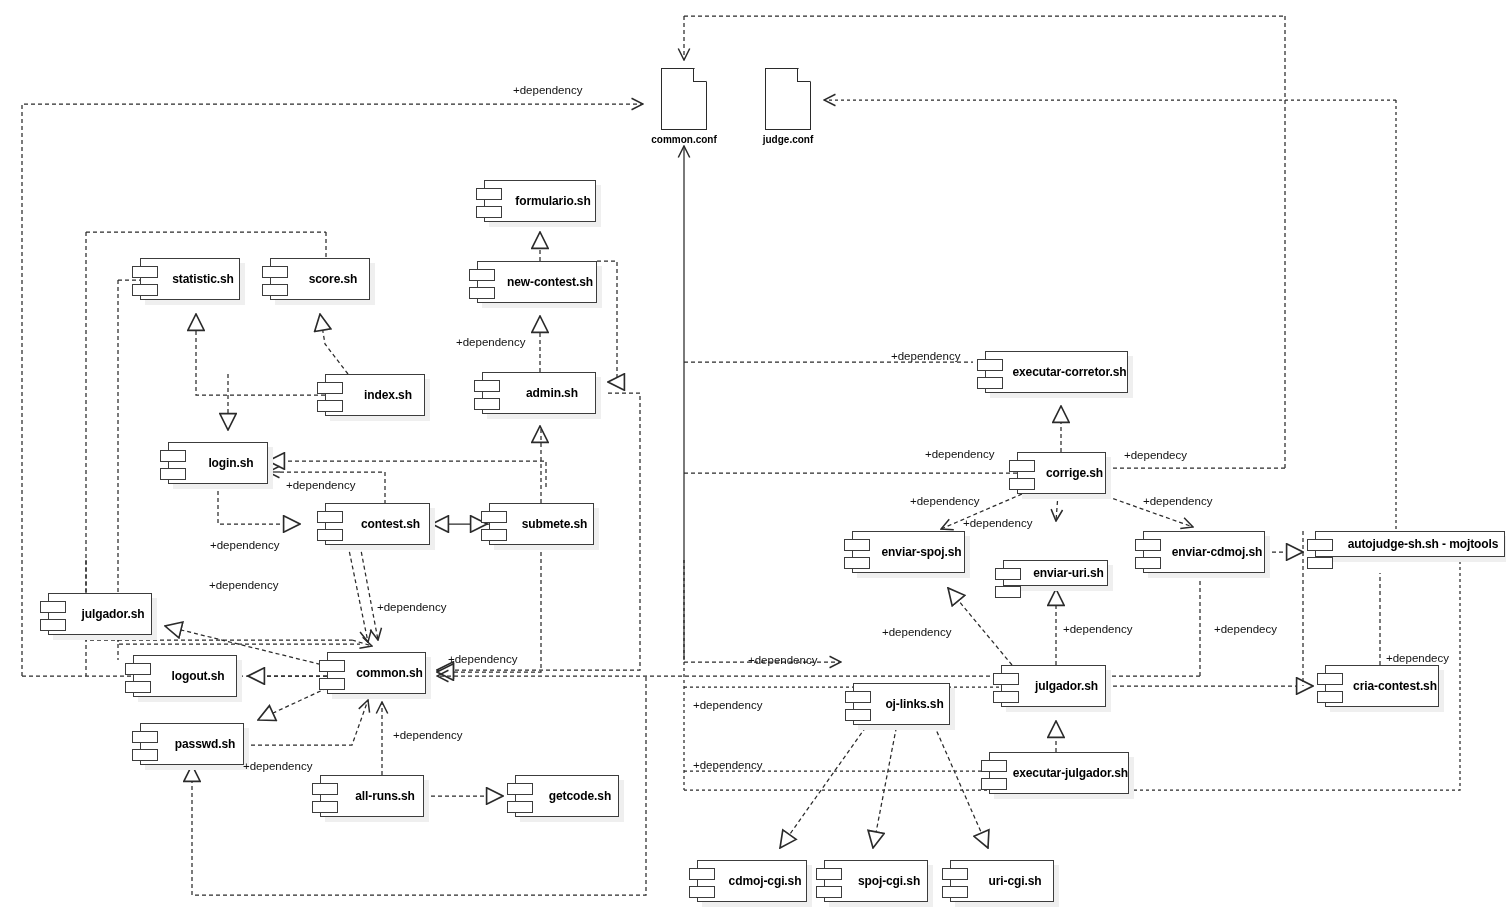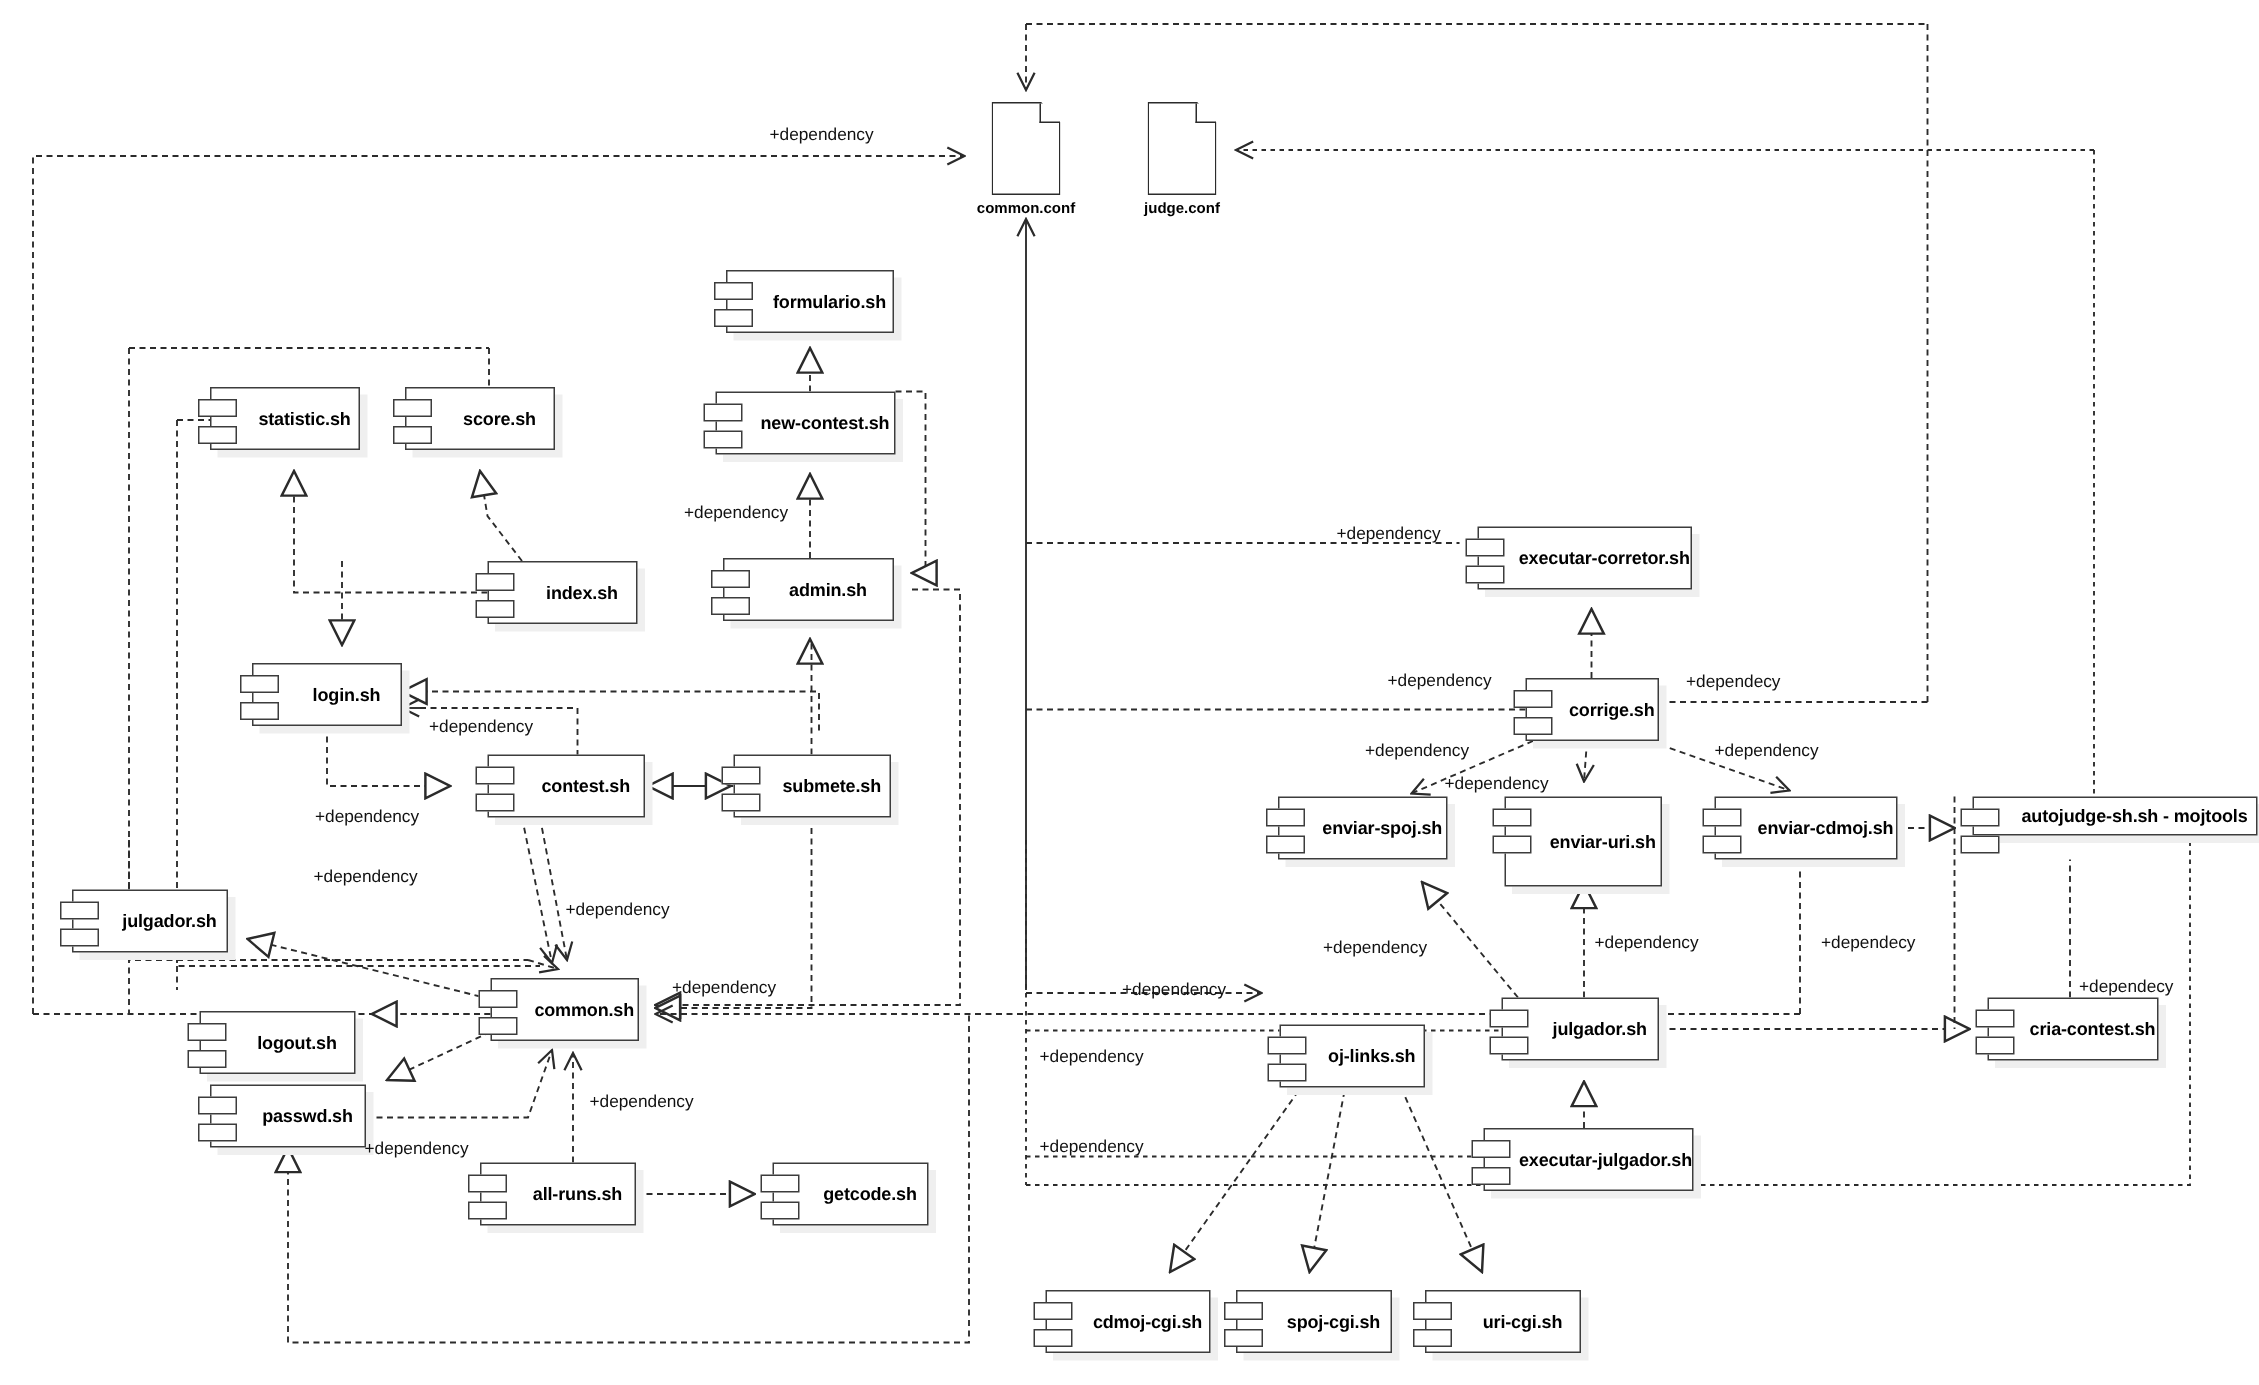--- a/index.html
+++ b/index.html
@@ -228,21 +228,21 @@
       <div class="comp" style="left: 489px; top: 503px; width: 105px; height: 42px;">
         <span class="lug a"></span>
         <span class="lug b"></span>
         <span class="cname">submete.sh</span>
       </div>
       <div class="comp" style="left: 852px; top: 531px; width: 113px; height: 42px;">
         <span class="lug a"></span>
         <span class="lug b"></span>
         <span class="cname">enviar-spoj.sh</span>
       </div>
-      <div class="comp" style="left: 1003px; top: 531px; width: 105px; height: 60px;">
+      <div class="comp" style="left: 1003px; top: 560px; width: 105px; height: 26px;">
         <span class="lug a"></span>
         <span class="lug b"></span>
         <span class="cname">enviar-uri.sh</span>
       </div>
       <div class="comp" style="left: 1143px; top: 531px; width: 122px; height: 42px; text-align: right;">
         <span class="lug a"></span>
         <span class="lug b"></span>
         <span class="cname">enviar-cdmoj.sh</span>
       </div>
       <div class="comp" style="left: 1315px; top: 531px; width: 190px; height: 26px;">
@@ -253,21 +253,21 @@
       <div class="comp" style="left: 48px; top: 593px; width: 104px; height: 42px;">
         <span class="lug a"></span>
         <span class="lug b"></span>
         <span class="cname">julgador.sh</span>
       </div>
       <div class="comp" style="left: 327px; top: 652px; width: 99px; height: 42px;">
         <span class="lug a"></span>
         <span class="lug b"></span>
         <span class="cname">common.sh</span>
       </div>
-      <div class="comp" style="left: 133px; top: 655px; width: 104px; height: 42px; margin-top: 19px;">
+      <div class="comp" style="left: 133px; top: 655px; width: 104px; height: 42px;">
         <span class="lug a"></span>
         <span class="lug b"></span>
         <span class="cname">logout.sh</span>
       </div>
       <div class="comp" style="left: 853px; top: 651px; width: 97px; height: 42px; margin-top: 32px;">
         <span class="lug a"></span>
         <span class="lug b"></span>
         <span class="cname">oj-links.sh</span>
       </div>
       <div class="comp" style="left: 1001px; top: 665px; width: 105px; height: 42px;">

